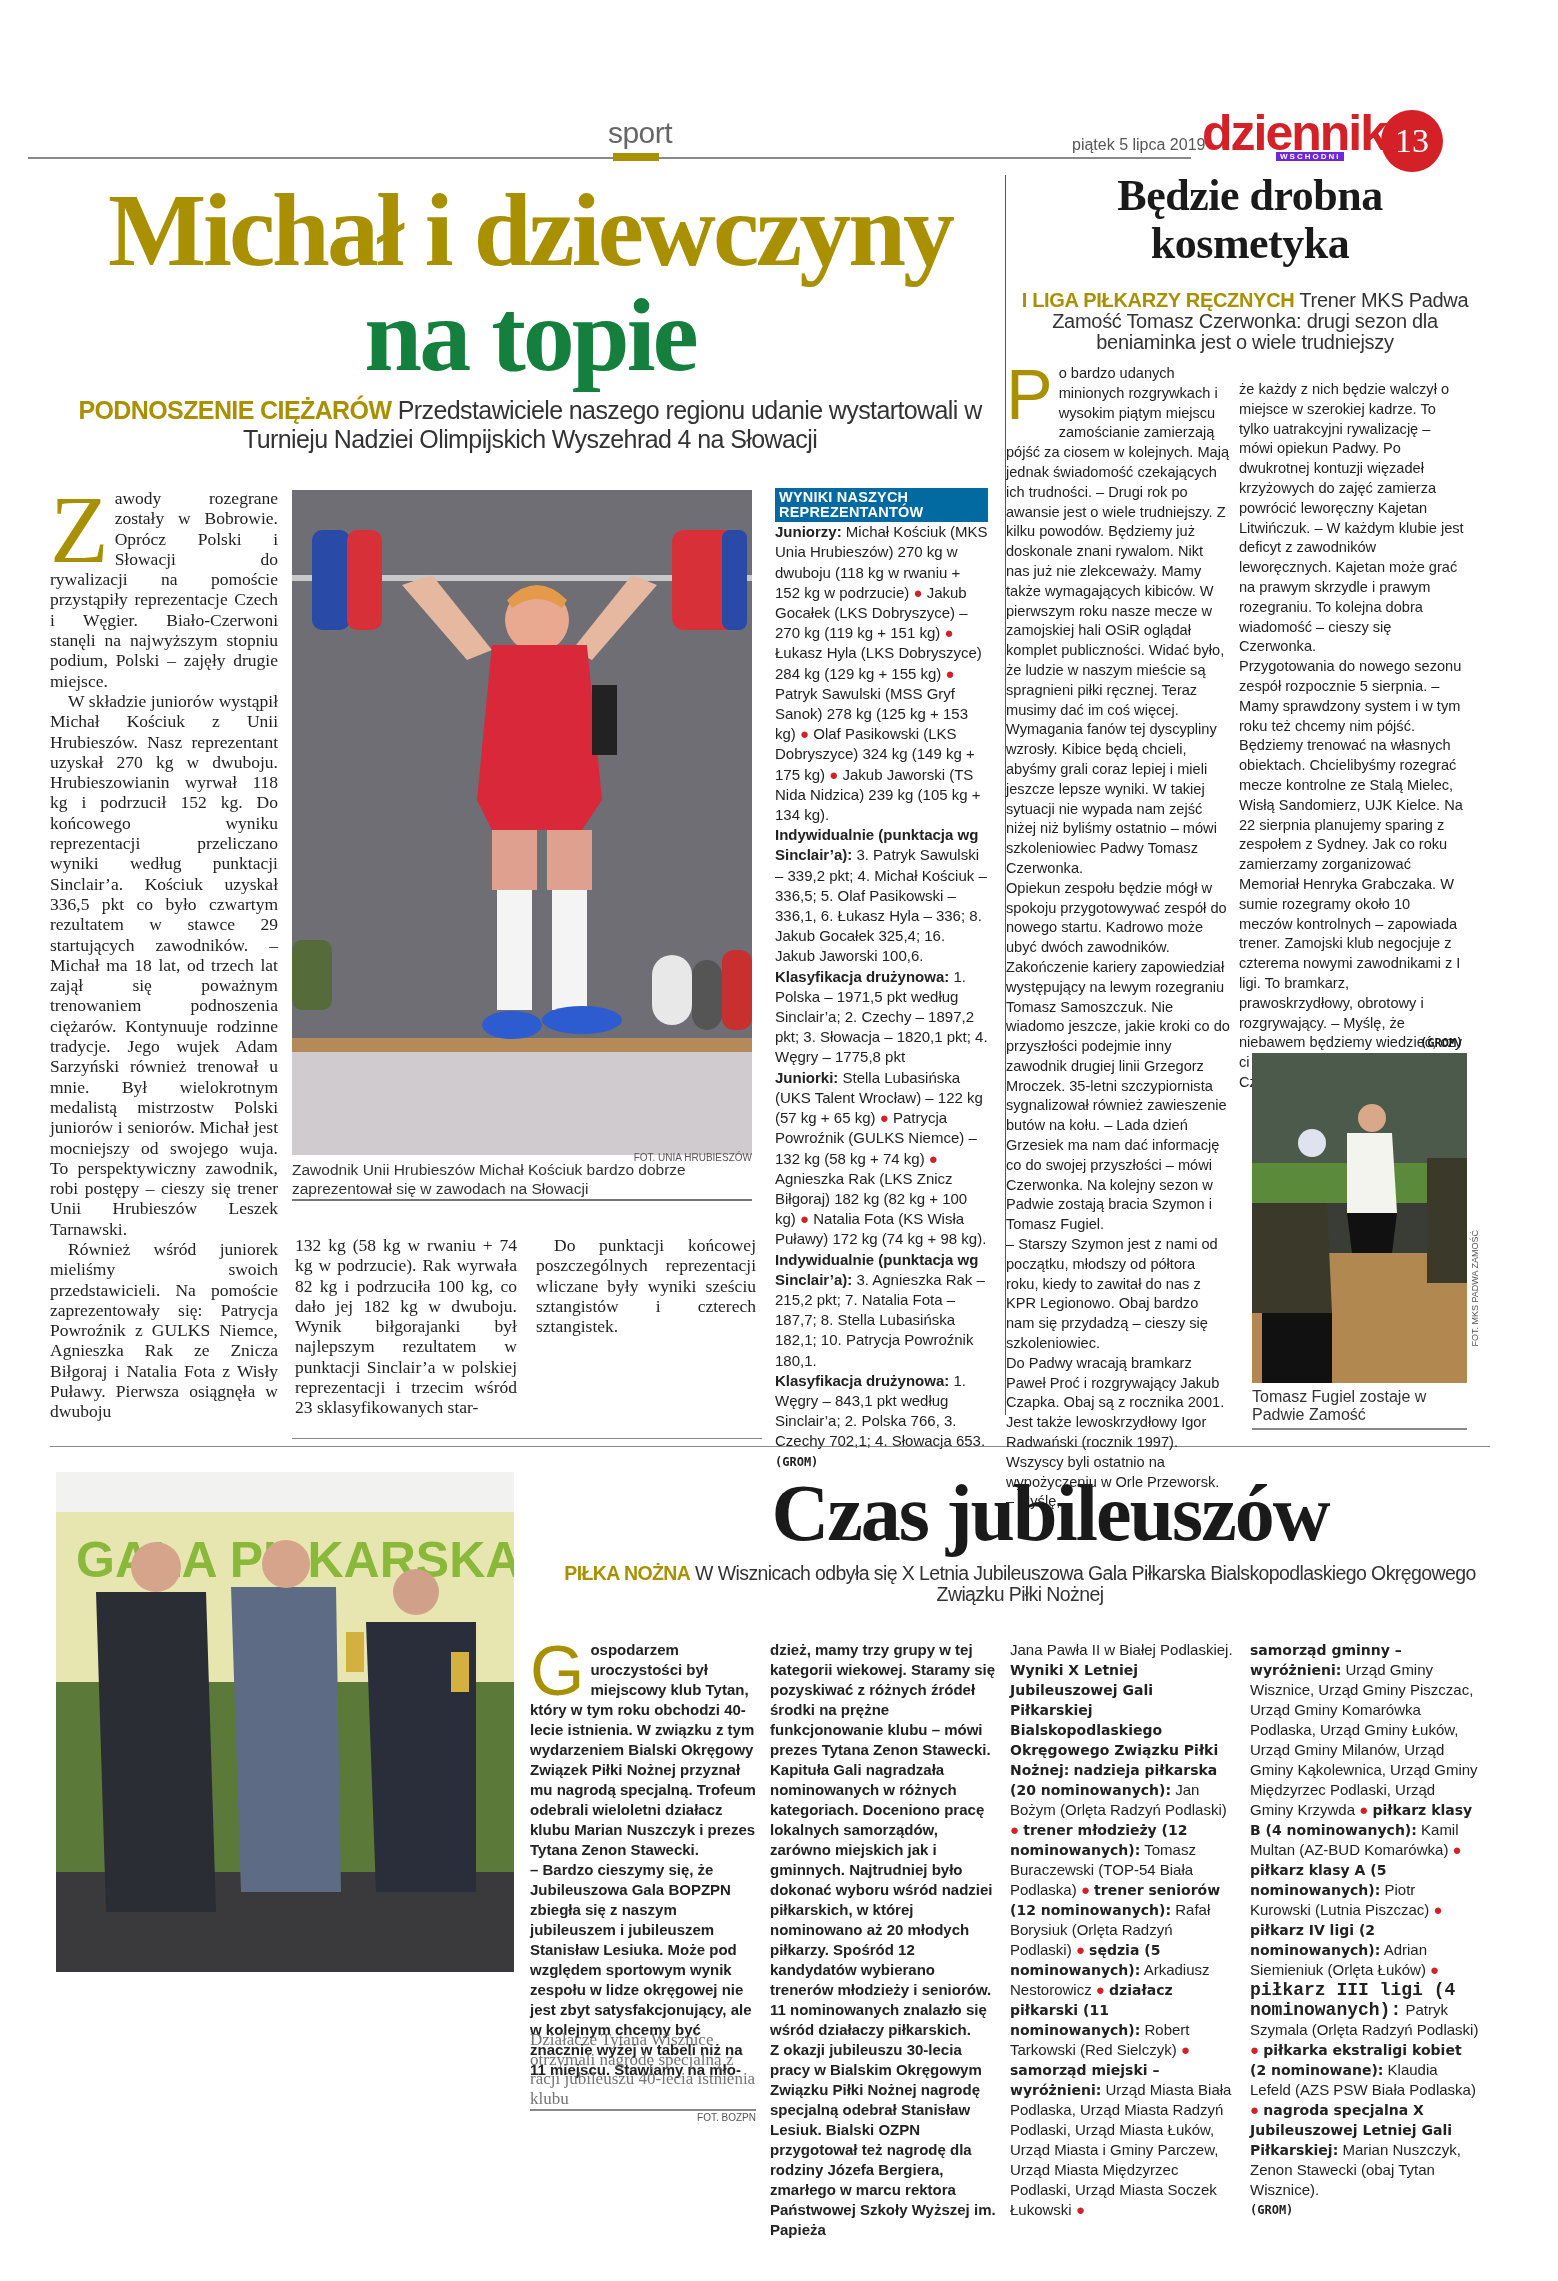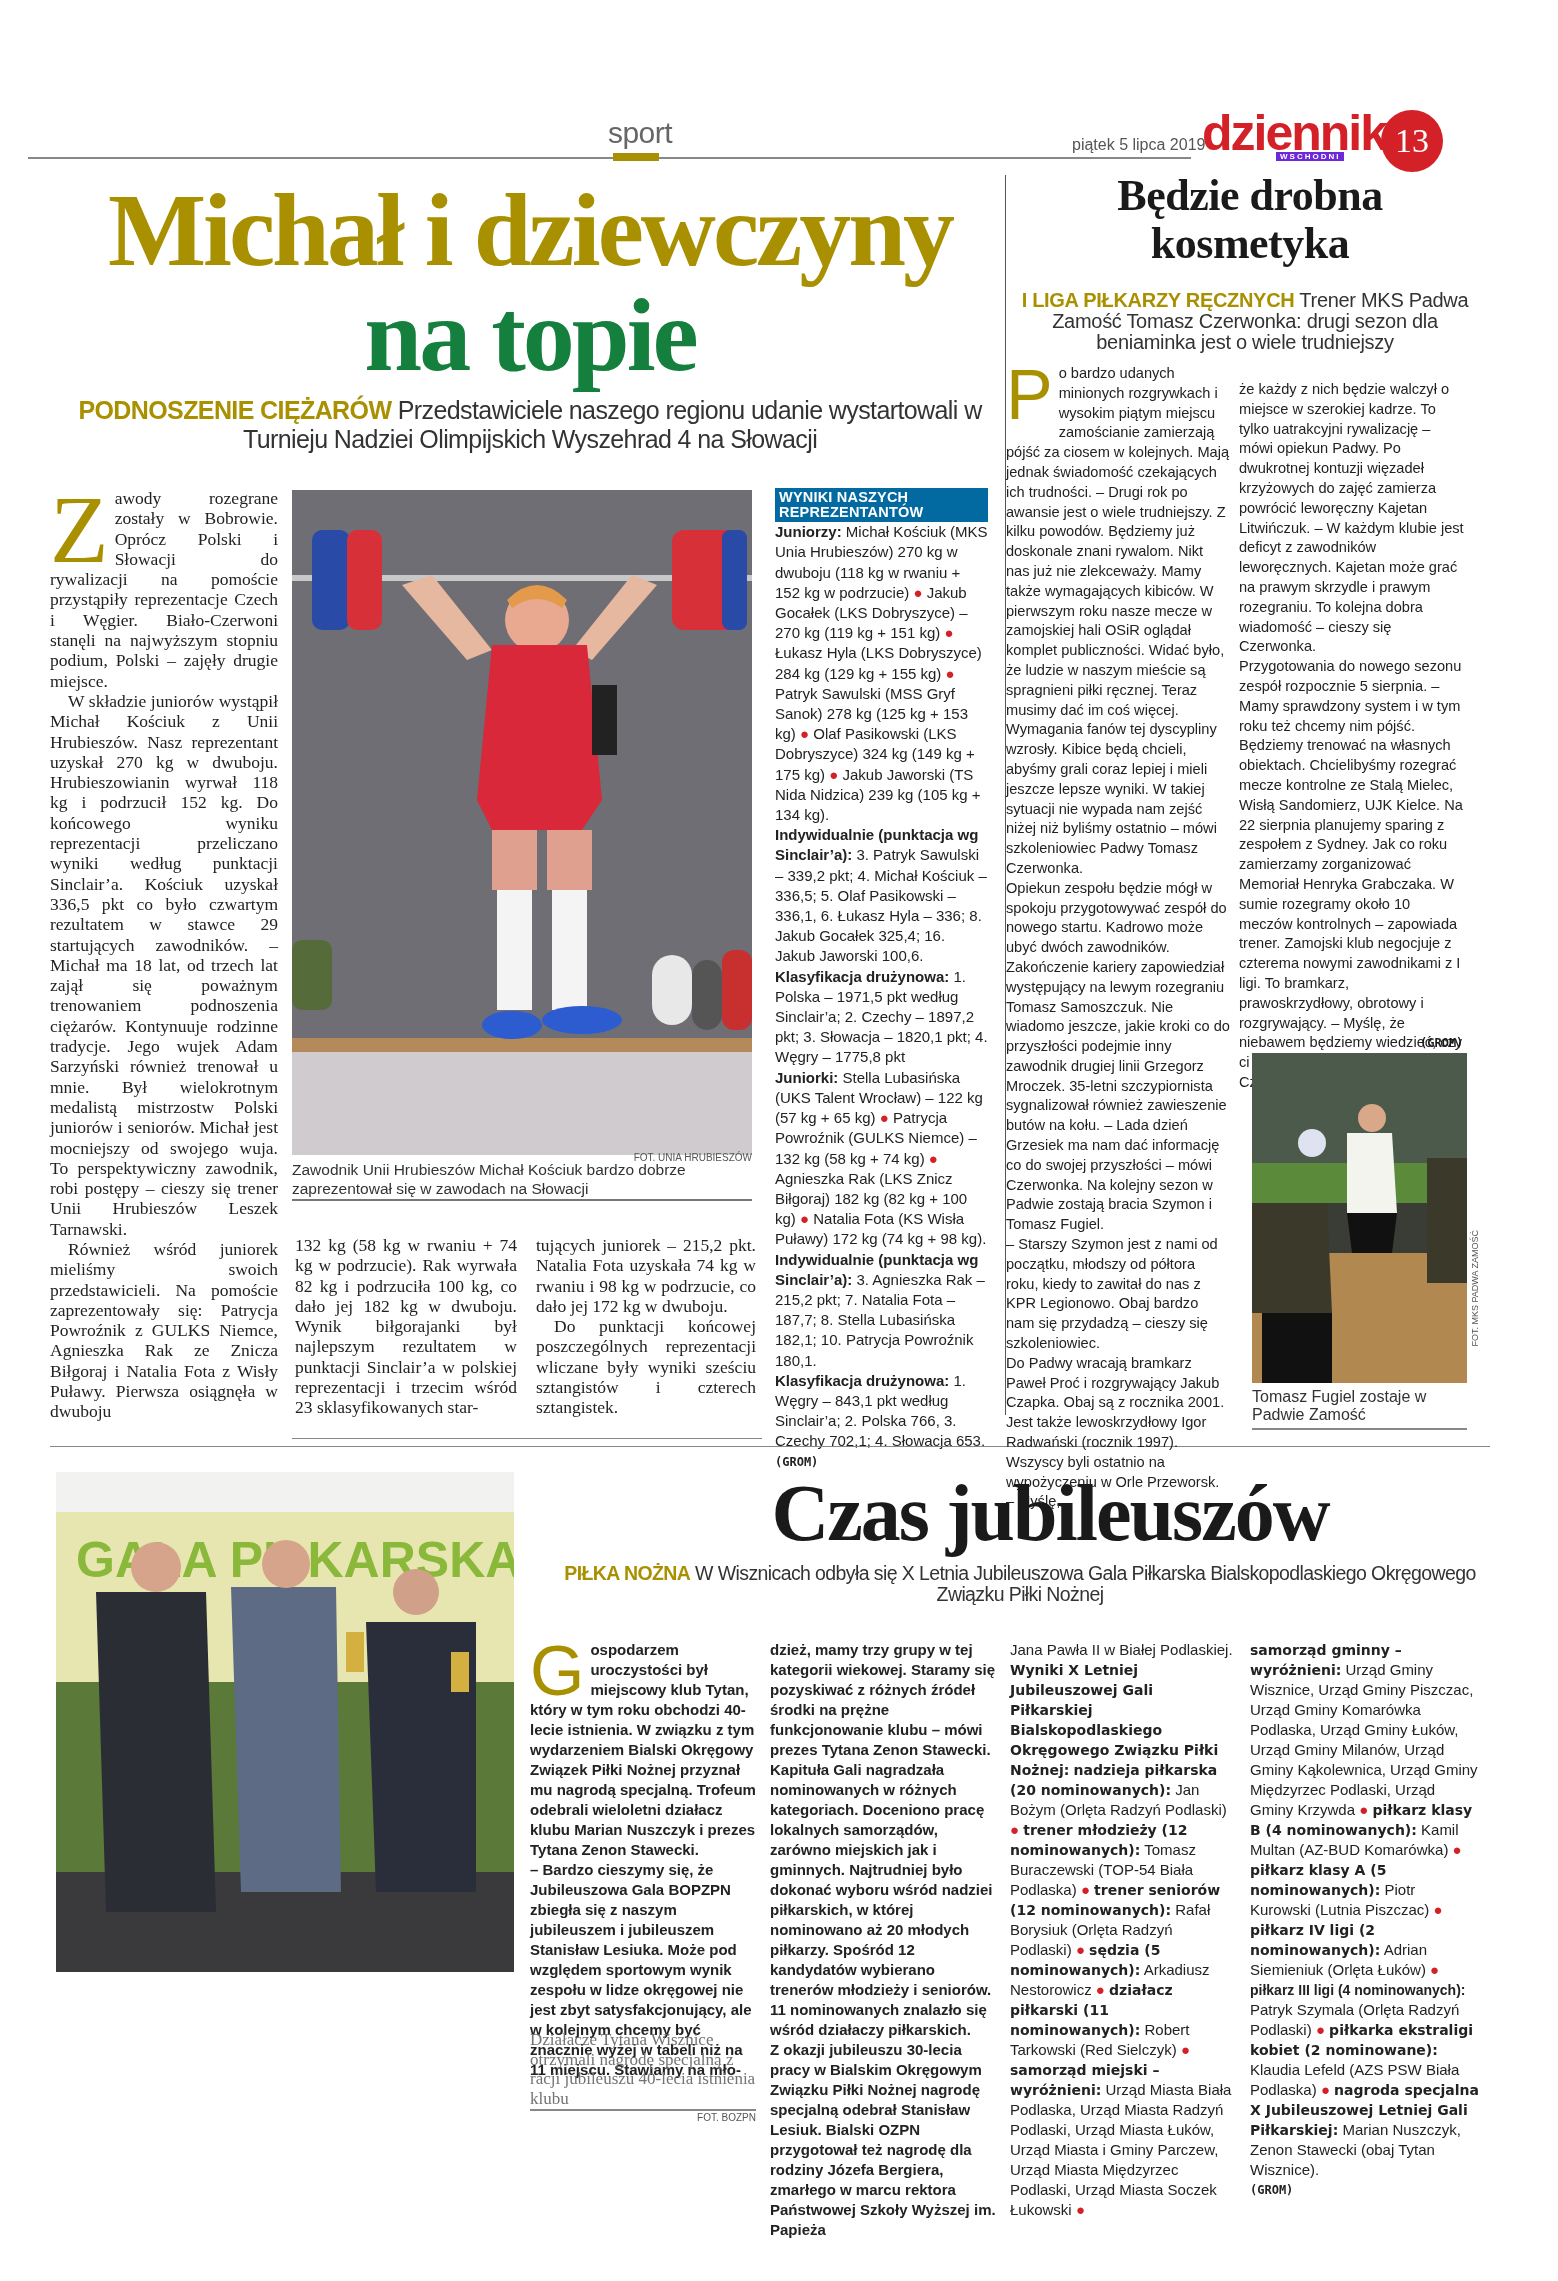--- a/index.html
+++ b/index.html
@@ -125,21 +125,20 @@
   </svg>
 </div>
 <div class="abs" id="a1-caption">Zawodnik Unii Hrubieszów Michał Kościuk bardzo dobrze zaprezentował się w zawodach na Słowacji</div>
 <div class="abs" id="a1-caption-rule"></div>
 <div class="abs" id="a1-credit">FOT. UNIA HRUBIESZÓW</div>
 
 <div class="abs body-serif" id="a1-col2">
   <p>132 kg (58 kg w rwaniu + 74 kg w podrzucie). Rak wyrwała 82 kg i podrzuciła 100 kg, co dało jej 182 kg w dwuboju. Wynik biłgorajanki był najlepszym rezultatem w punktacji Sinclair’a w polskiej reprezentacji i trzecim wśród 23 sklasyfikowanych star-</p>
 </div>
 <div class="abs body-serif" id="a1-col3">
-  <p>tujących juniorek – 215,2 pkt. Natalia Fota uzyskała 74 kg w rwaniu i 98 kg w podrzucie, co dało jej 172 kg w dwuboju.</p>
   <p class="indent">Do punktacji końcowej poszczególnych reprezentacji wliczane były wyniki sześciu sztangistów i czterech sztangistek.</p>
 </div>
 <div class="abs" id="a1-bottom-rule"></div>
 
 <div class="abs body-sans" id="results-box">
   <div id="results-header">WYNIKI NASZYCH REPREZENTANTÓW</div>
   <div>
     <span class="b">Juniorzy:</span>
     <span>Michał Kościuk (MKS Unia Hrubieszów) 270 kg w dwuboju (118 kg w rwaniu + 152 kg w podrzucie)</span>
     <span class="dot">●</span>
@@ -288,21 +287,21 @@
   <span class="dot">●</span>
   <span class="bb" style="font-family:'DejaVu Sans',sans-serif;font-size:14px;">piłkarz klasy B (4 nominowanych):</span>
   <span>Kamil Multan (AZ-BUD Komarówka)</span>
   <span class="dot">●</span>
   <span class="bb" style="font-family:'DejaVu Sans',sans-serif;font-size:14px;">piłkarz klasy A (5 nominowanych):</span>
   <span>Piotr Kurowski (Lutnia Piszczac)</span>
   <span class="dot">●</span>
   <span class="bb" style="font-family:'DejaVu Sans',sans-serif;font-size:14px;">piłkarz IV ligi (2 nominowanych):</span>
   <span>Adrian Siemieniuk (Orlęta Łuków)</span>
   <span class="dot">●</span>
-  <span class="bb" style="font-family:Liberation Sans, sans-serif;font-size:14px;">piłkarz III ligi (4 nominowanych):</span>
+  <span class="bb" style="font-family:Liberation Mono, monospace;font-size:18px;">piłkarz III ligi (4 nominowanych):</span>
   <span>Patryk Szymala (Orlęta Radzyń Podlaski)</span>
   <span class="dot">●</span>
   <span class="bb" style="font-family:'DejaVu Sans',sans-serif;font-size:14px;">piłkarka ekstraligi kobiet (2 nominowane):</span>
   <span>Klaudia Lefeld (AZS PSW Biała Podlaska)</span>
   <span class="dot">●</span>
   <span class="bb" style="font-family:'DejaVu Sans',sans-serif;font-size:14px;">nagroda specjalna X Jubileuszowej Letniej Gali Piłkarskiej:</span>
   <span>Marian Nuszczyk, Zenon Stawecki (obaj Tytan Wisznice).</span>
   <div class="grom">(GROM)</div>
 </div>
 

